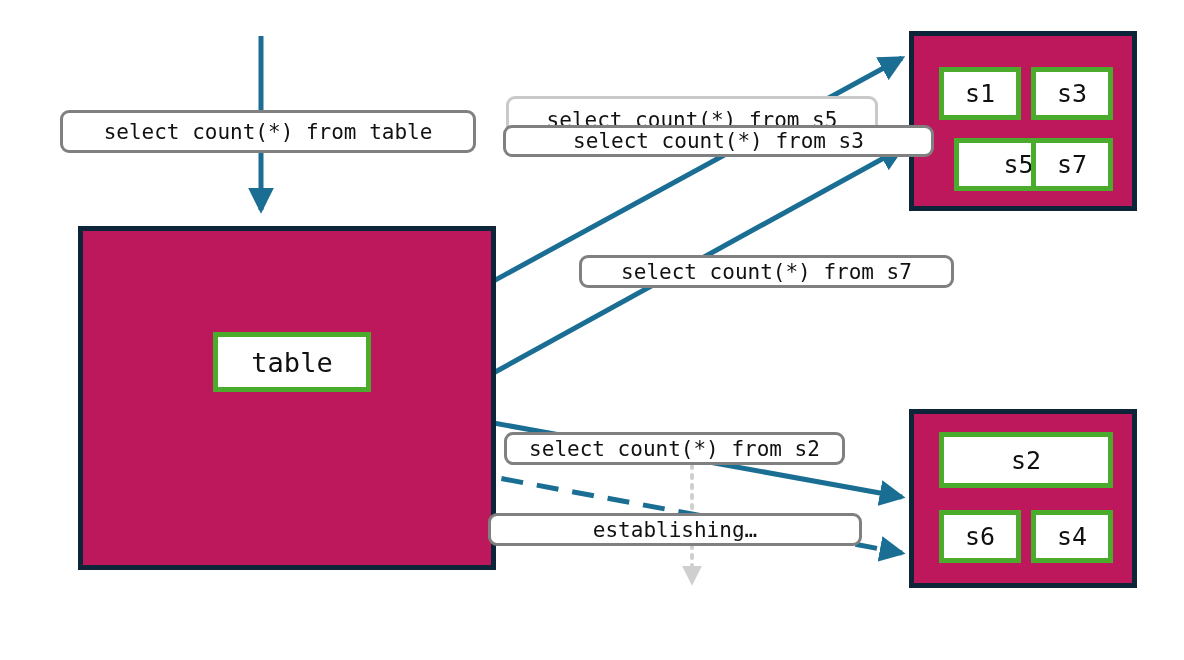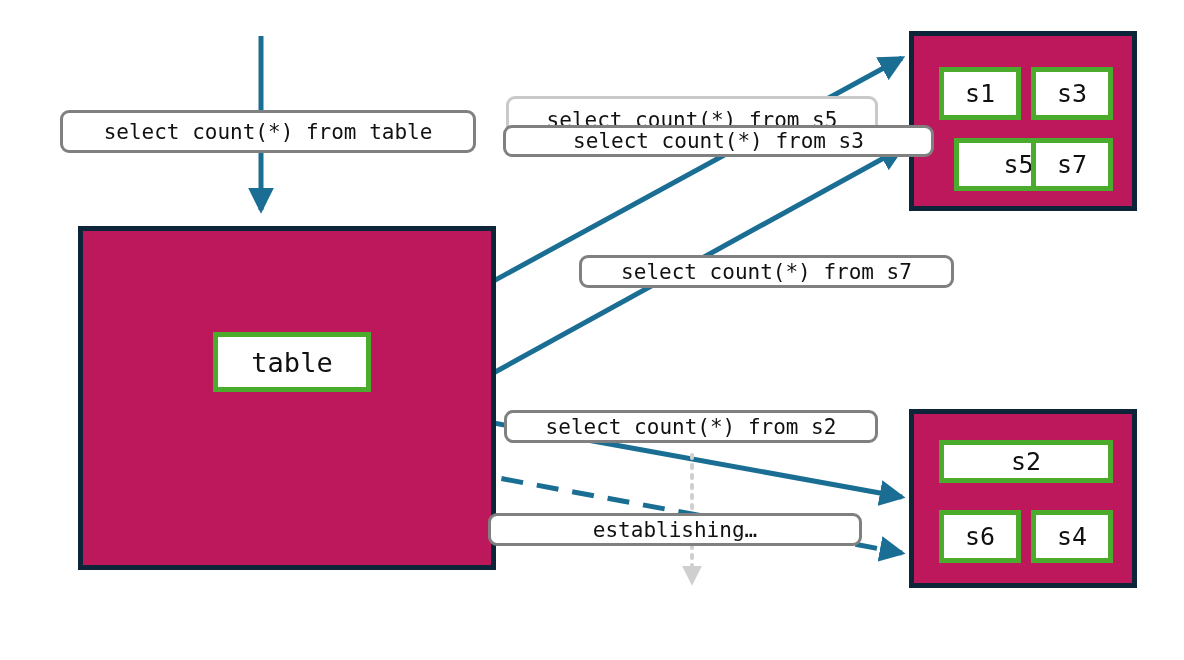--- a/index.html
+++ b/index.html
@@ -114,31 +114,31 @@
   </div>
 
   <div class="panel" style="left:909px; top:31px; width:228px; height:180px;">
     <div class="node-box small" style="left:25px; top:31px; width:82px; height:53px;">s1</div>
     <div class="node-box small" style="left:117px; top:31px; width:82px; height:53px;">s3</div>
     <div class="node-box small" style="left:40px; top:102px; width:82px; height:53px;padding-left:47px;">s5</div>
     <div class="node-box small" style="left:117px; top:102px; width:82px; height:53px;">s7</div>
   </div>
 
   <div class="panel" style="left:909px; top:409px; width:228px; height:179px;">
-    <div class="node-box small" style="left:25px; top:26px; width:174px; height:43px;">s2</div>
+    <div class="node-box small" style="left:25px; top:18px; width:174px; height:56px;">s2</div>
     <div class="node-box small" style="left:25px; top:96px; width:82px; height:53px;">s6</div>
     <div class="node-box small" style="left:117px; top:96px; width:82px; height:53px;">s4</div>
   </div>
 
   <div class="qlabel" style="left:52px; top:110px; width:416px; height:43px;margin-left:8px;">select count(*) from table</div>
 
   <div class="qlabel faded" style="left:506px; top:96px; width:372px; height:48px; z-index:2;">select count(*) from s5</div>
 
   <div class="qlabel" style="left:503px; top:125px; width:431px; height:32px; z-index:3;">select count(*) from s3</div>
 
   <div class="qlabel" style="left:579px; top:255px; width:375px; height:33px; z-index:3;text-align:right;">select count(*) from s7</div>
 
-  <div class="qlabel" style="left:504px; top:410px; width:374px; height:33px; z-index:3;">select count(*) from s2</div>
+  <div class="qlabel" style="left:504px; top:432px; width:341px; height:33px; z-index:3;">select count(*) from s2</div>
 
   <div class="qlabel" style="left:488px; top:513px; width:374px; height:33px; z-index:3;">establishing…</div>
 
 
 </div>
 
 </body></html>

